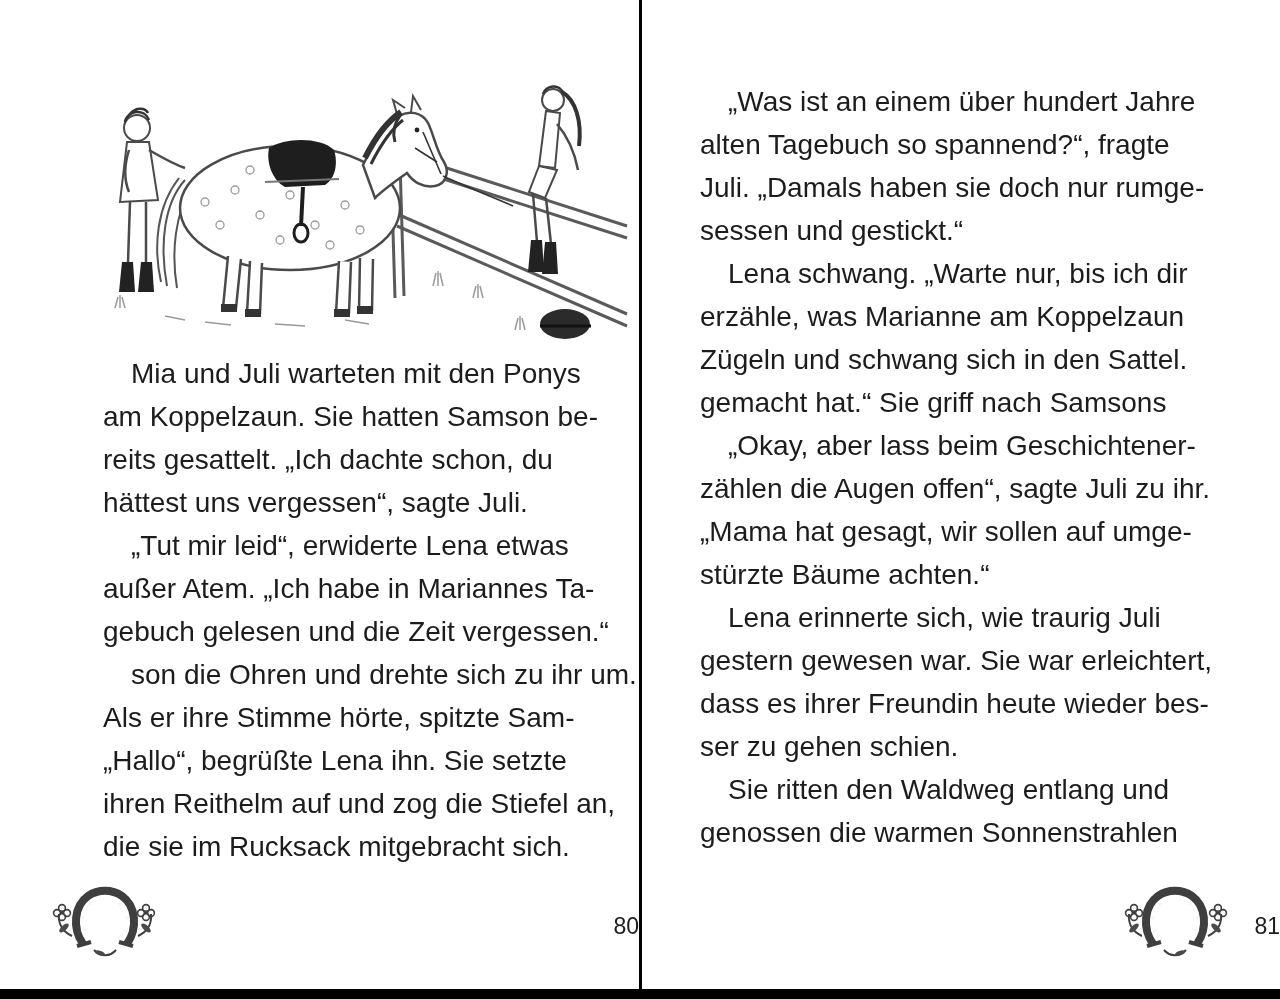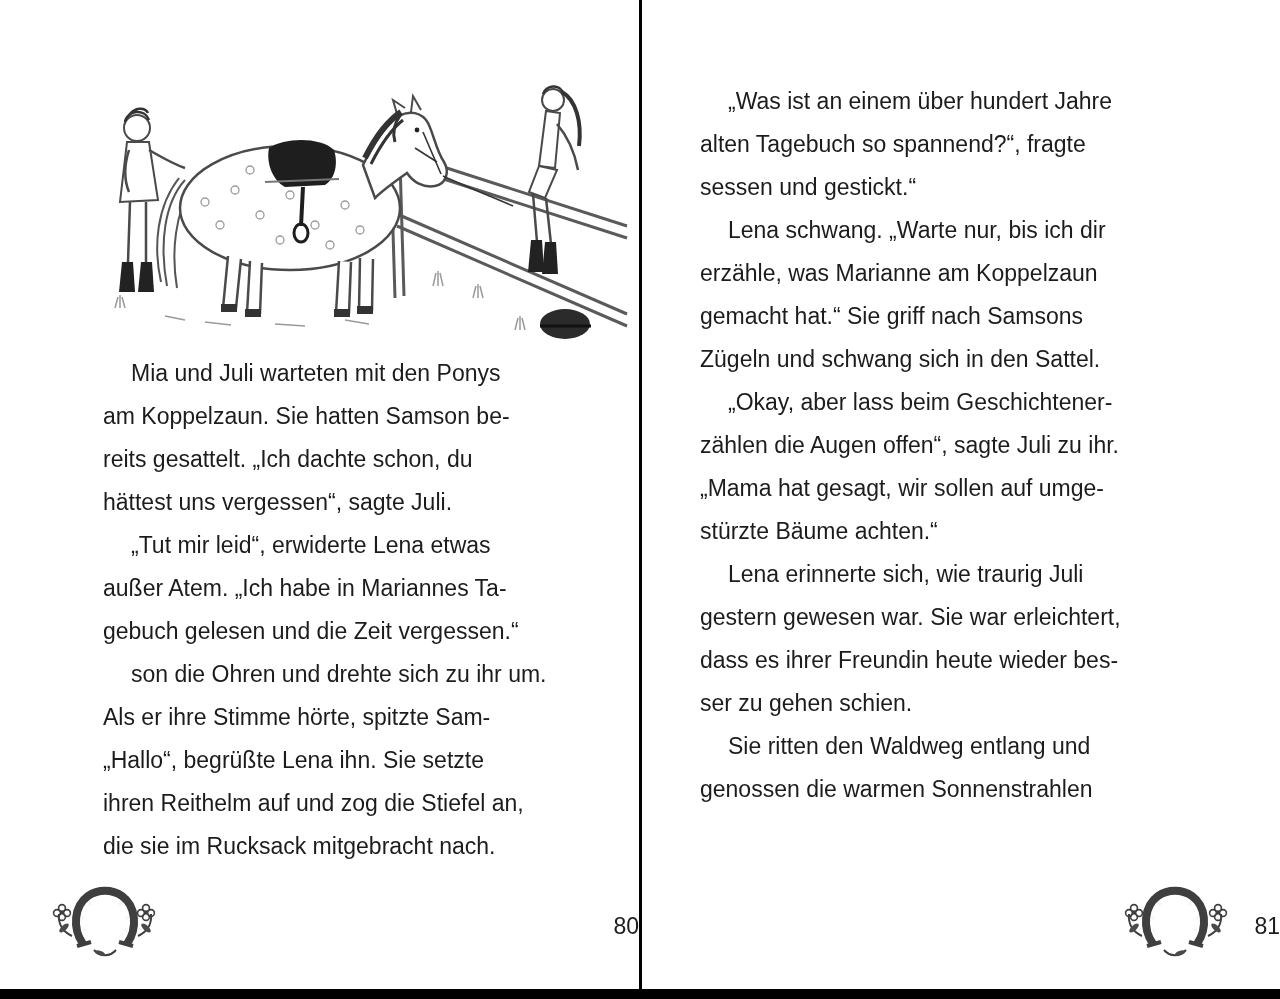--- a/index.html
+++ b/index.html
@@ -6,21 +6,21 @@
   body{
     width:1280px;height:999px;position:relative;background:#ffffff;
     font-family:"Liberation Sans", sans-serif;color:#1c1c1c;overflow:hidden;
   }
   .divider{position:absolute;left:639px;top:0;width:3px;height:999px;background:#000;}
   .bottom-edge{position:absolute;left:0;top:989px;width:1280px;height:10px;background:#000;}
   .page{position:absolute;top:0;height:989px;}
   .page-left{left:0;width:639px;}
   .page-right{left:642px;width:638px;}
   .illustration{position:absolute;left:45px;top:30px;width:585px;height:318px;}
-  .text-block{position:absolute;font-size:23px;}
+  .text-block{position:absolute;font-size:28px;}
   .text-left{left:103px;top:352px;width:480px;}
   .text-right{left:58px;top:80px;width:500px;}
   .line{height:43px;line-height:43px;white-space:nowrap;}
   .para .line:first-child{padding-left:28px;}
   .page-number{position:absolute;top:905px;left:0;width:100%;text-align:right;font-size:23px;height:43px;line-height:43px;}
   .ornament{position:absolute;width:108px;height:84px;top:880px;}
   .ornament-left{left:50px;}
   .ornament-right{left:1122px;transform:scaleX(-1);}
 </style>
 </head>
@@ -146,40 +146,41 @@
     <div class="para">
       <div class="line">„Tut mir leid“, erwiderte Lena etwas</div>
       <div class="line">außer Atem. „Ich habe in Mariannes Ta-</div>
       <div class="line">gebuch gelesen und die Zeit vergessen.“</div>
     </div>
     <div class="para">
       <div class="line">son die Ohren und drehte sich zu ihr um.</div>
       <div class="line">Als er ihre Stimme hörte, spitzte Sam-</div>
       <div class="line">„Hallo“, begrüßte Lena ihn. Sie setzte</div>
       <div class="line">ihren Reithelm auf und zog die Stiefel an,</div>
-      <div class="line">die sie im Rucksack mitgebracht nach.</div>
+      <div class="line">die sie im Rucksack mitgebracht sich.</div>
     </div>
   </div>
 
   <div class="page-number">80</div>
 </div>
 
 <div class="page page-right">
 
   <div class="text-block text-right">
     <div class="para">
       <div class="line">„Was ist an einem über hundert Jahre</div>
       <div class="line">alten Tagebuch so spannend?“, fragte</div>
+      <div class="line">Juli. „Damals haben sie doch nur rumge-</div>
       <div class="line">sessen und gestickt.“</div>
     </div>
     <div class="para">
       <div class="line">Lena schwang. „Warte nur, bis ich dir</div>
       <div class="line">erzähle, was Marianne am Koppelzaun</div>
+      <div class="line">Zügeln und schwang sich in den Sattel.</div>
       <div class="line">gemacht hat.“ Sie griff nach Samsons</div>
-      <div class="line">Zügeln und schwang sich in den Sattel.</div>
     </div>
     <div class="para">
       <div class="line">„Okay, aber lass beim Geschichtener-</div>
       <div class="line">zählen die Augen offen“, sagte Juli zu ihr.</div>
       <div class="line">„Mama hat gesagt, wir sollen auf umge-</div>
       <div class="line">stürzte Bäume achten.“</div>
     </div>
     <div class="para">
       <div class="line">Lena erinnerte sich, wie traurig Juli</div>
       <div class="line">gestern gewesen war. Sie war erleichtert,</div>

